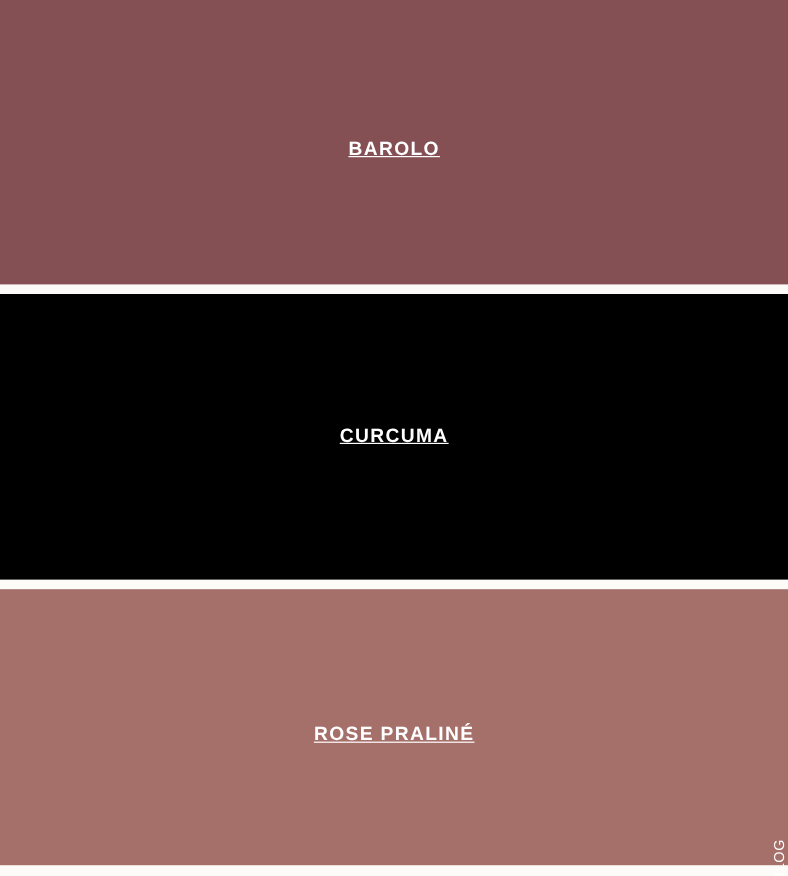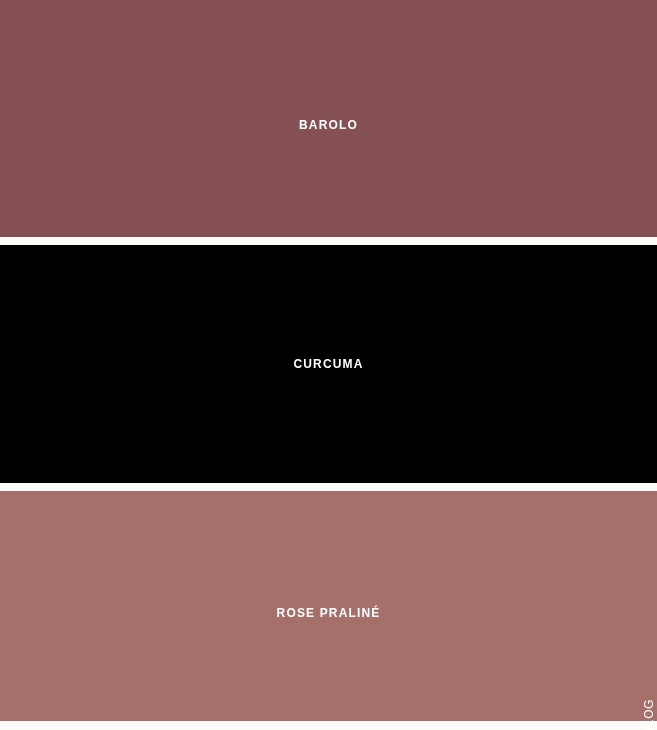--- a/index.html
+++ b/index.html
@@ -39,28 +39,29 @@
   .gap {
     width: 100%;
     height: 8px;
     background: #fdfbf7;
     flex: 0 0 auto;
   }
 
   .swatch-label {
     color: #ffffff;
     font-family: "Liberation Sans", sans-serif;
-    font-size: 12px;
+    font-size: 16px;
     font-weight: bold;
     letter-spacing: 1.15px;
     text-transform: uppercase;
     line-height: 1;
     white-space: nowrap;
     -webkit-font-smoothing: antialiased;
     text-align: center;
+    text-decoration: underline;
   }
 
   
   .swatch-1 .swatch-label { position: relative; top: 6px; }
   .swatch-2 .swatch-label { position: relative; top: 0px; }
   .swatch-3 .swatch-label { position: relative; top: 7px; }
 
   .watermark {
     position: absolute;
     right: 2px;

